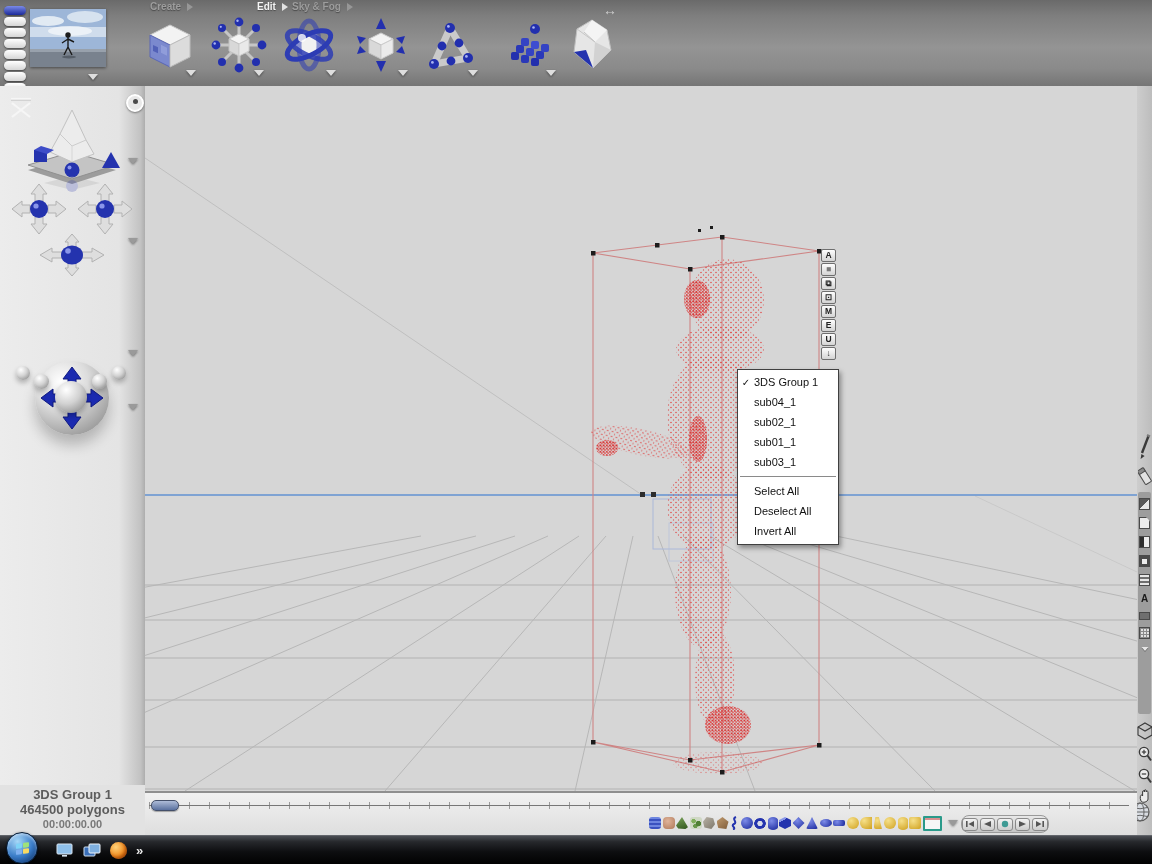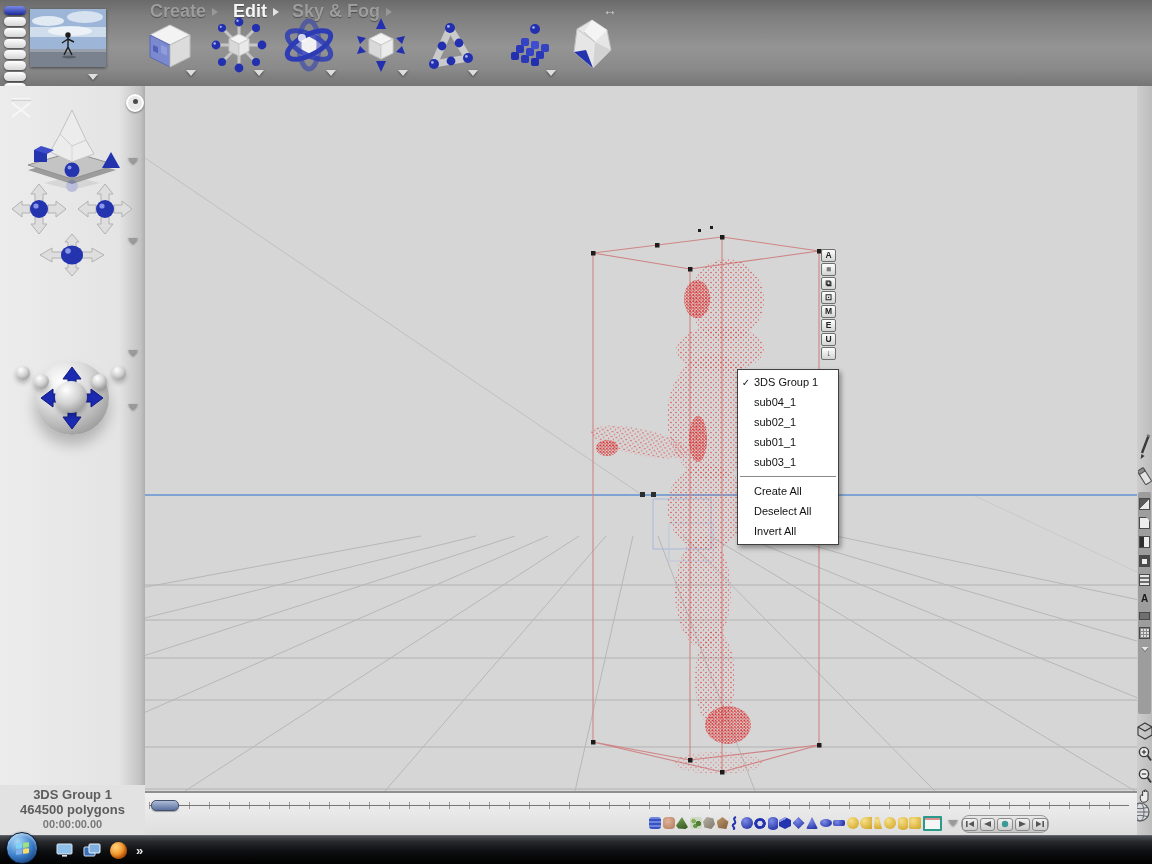--- a/index.html
+++ b/index.html
@@ -8,23 +8,23 @@
   #stage{position:relative;width:1152px;height:864px;background:#d5d5d5;}
 
   
   #topbar{left:0;top:0;width:1152px;height:86px;
     background:linear-gradient(180deg,#6a6a6a 0%,#7e7e7e 18%,#949494 55%,#8a8a8a 80%,#757575 100%);
     border-bottom:1px solid #5e5e5e;}
   .pill{width:22px;height:9px;border-radius:5px;background:linear-gradient(#ffffff,#d6d6d6);
     box-shadow:0 1px 2px rgba(0,0,0,.5);}
   .pill.blue{background:linear-gradient(#7a8ae8,#1b2a9a);}
   #thumb{left:30px;top:9px;width:76px;height:58px;box-shadow:0 1px 3px rgba(0,0,0,.5);}
-  .menu{position:absolute;top:1px;font-size:18px;font-weight:bold;color:#9d9d9d;
+  .menu{position:absolute;top:1px;font-size:10px;font-weight:bold;color:#9d9d9d;
     text-shadow:0 1px 1px rgba(40,40,40,.55);cursor:default;display:flex;align-items:center;gap:6px;}
-  .menu.active{color:#f6f6f6;}
+  .menu.active{color:#f6f6f6;margin-left:24px;}
   .menu .arr{width:0;height:0;border-top:4px solid transparent;border-bottom:4px solid transparent;
     border-left:6px solid currentColor;opacity:.85;}
   .dd{width:0;height:0;border-left:5px solid transparent;border-right:5px solid transparent;
     border-top:6px solid #dedede;filter:drop-shadow(0 1px 1px rgba(0,0,0,.45));}
   .dd.gray{border-top-color:#9a9a9a;}
   #expander{left:603px;top:2px;color:#cccccc;font-size:14px;font-weight:bold;}
 
   
   #sidebar{left:0;top:86px;width:145px;height:749px;
     background:linear-gradient(90deg,#ececec 0%,#e4e4e4 82%,#c2c2c2 97%,#adadad 100%);}
@@ -478,21 +478,21 @@
         <span class="chk"></span>
         <span class="lbl">sub01_1</span>
       </div>
       <div class="mi">
         <span class="chk"></span>
         <span class="lbl">sub03_1</span>
       </div>
       <div class="msep"></div>
       <div class="mi">
         <span class="chk"></span>
-        <span class="lbl">Create All</span>
+        <span class="lbl">Select All</span>
       </div>
       <div class="mi">
         <span class="chk"></span>
         <span class="lbl">Deselect All</span>
       </div>
       <div class="mi">
         <span class="chk"></span>
         <span class="lbl">Invert All</span>
       </div>
     </div>

